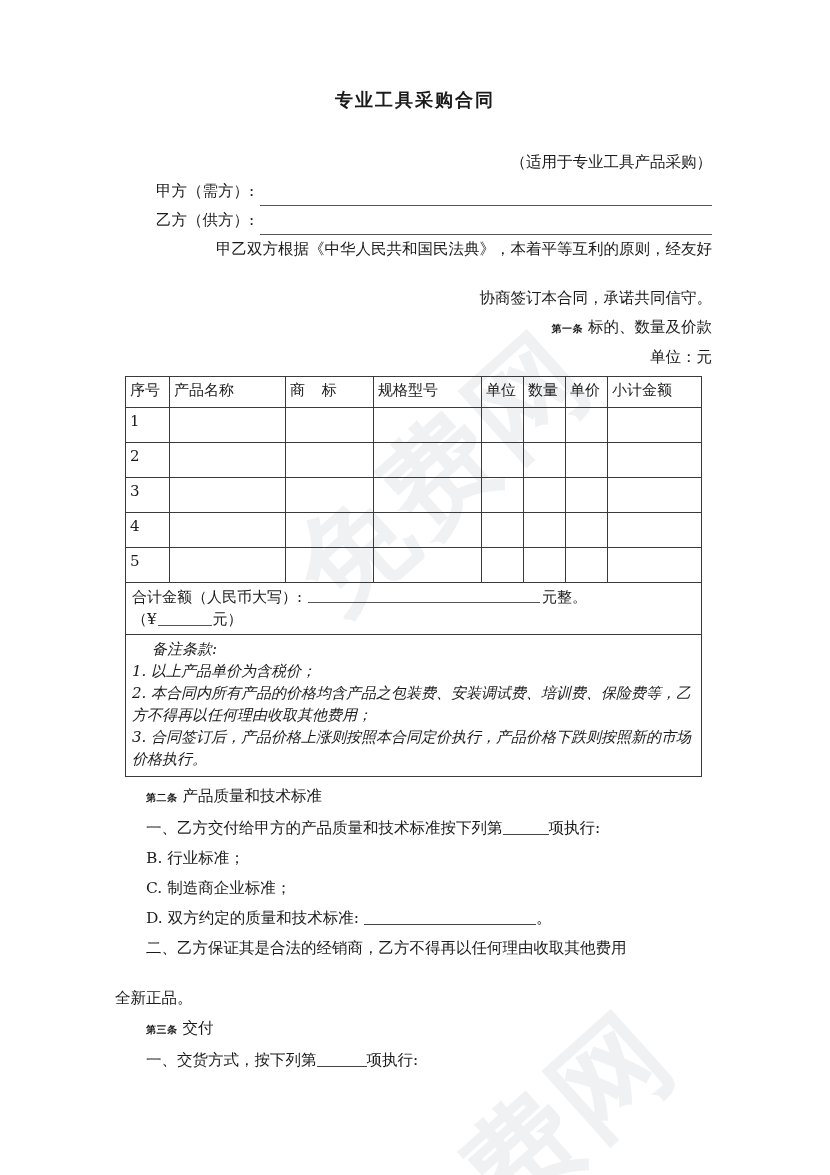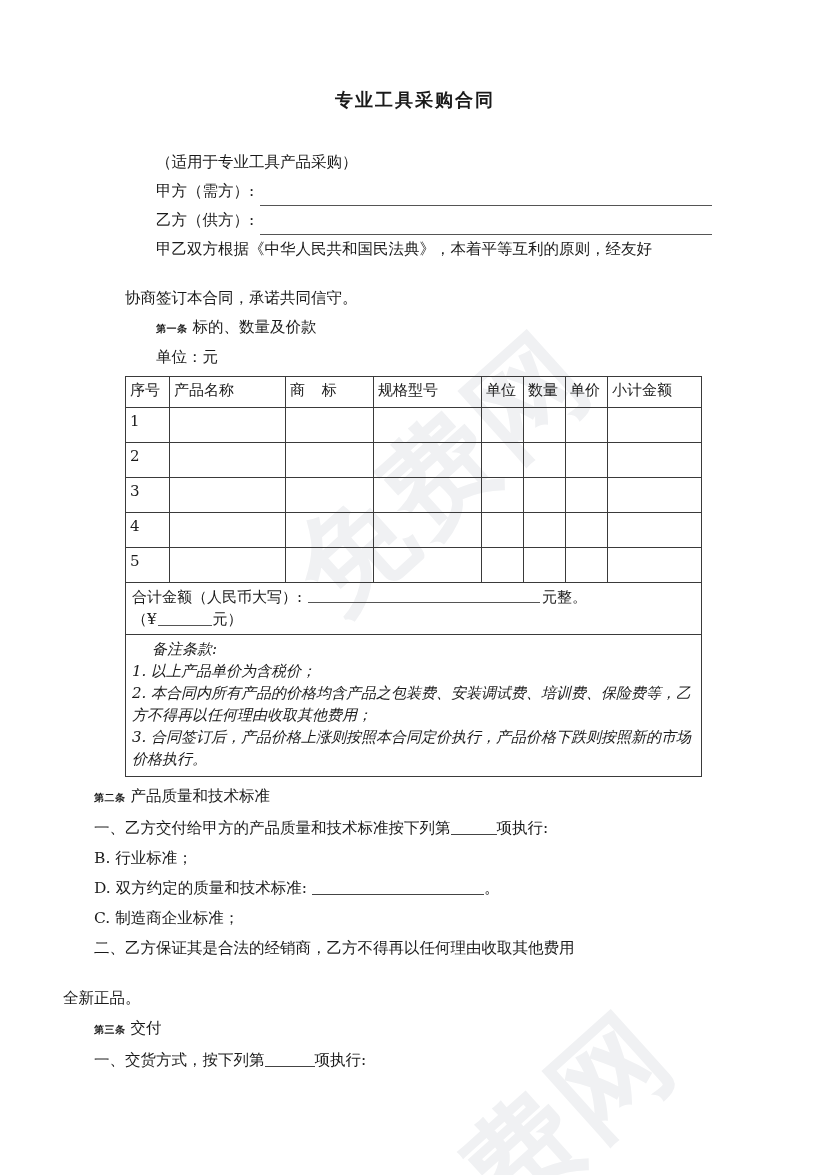--- a/index.html
+++ b/index.html
@@ -59,20 +59,21 @@
     font-family: "DejaVu Serif", "Liberation Serif", serif;
   }
 
   
   .body-block {
     margin-top: 36px;
     padding-left: 125px;
     padding-right: 118px;
     font-size: 15.5px;
     line-height: 29px;
+    text-align: right;
   }
   .p-indent { text-indent: 2em; }
   .p-plain  { text-indent: 0; margin-top: 20px; }
 
   .subtitle { text-indent: 2em; }
 
   
   .party-line {
     display: flex;
     align-items: flex-end;
@@ -169,21 +170,21 @@
   }
   .remark-cell .rm-title { font-style: italic; margin-left: 20px; }
   .remark-cell p {
     margin: 0;
     font-style: italic;
     font-size: 15px;
   }
 
   
   .lower {
-    padding-left: 63px;
+    padding-left: 115px;
     padding-right: 118px;
     font-size: 15.5px;
     line-height: 30px;
     margin-top: 4px;
   }
   .opt-line { text-indent: 2em; }
   .inline-rule {
     display: inline-block;
     border-bottom: 1px solid #444;
     height: 15px;
@@ -331,25 +332,25 @@
 
       <div class="clause-head">
         <span class="clause-no">第二条</span><span class="clause-title">产品质量和技术标准</span>
       </div>
 
       <div class="opt-line">
         <span>一、乙方交付给甲方的产品质量和技术标准按下列第</span><span class="inline-rule ir-short"></span><span>项执行:</span>
       </div>
 
       <div class="opt-line">B. 行业标准；</div>
+      <div class="opt-line">C. 制造商企业标准；</div>
+
       <div class="opt-line">
         <span>D. 双方约定的质量和技术标准:</span> <span class="inline-rule ir-long"></span><span>。</span>
       </div>
-
-      <div class="opt-line">C. 制造商企业标准；</div>
 
       <div class="opt-line">二、乙方保证其是合法的经销商，乙方不得再以任何理由收取其他费用</div>
       <div class="p-plain">全新正品。</div>
 
       <div class="clause-head">
         <span class="clause-no">第三条</span><span class="clause-title">交付</span>
       </div>
 
       <div class="opt-line">
         <span>一、交货方式，按下列第</span><span class="inline-rule ir-mid"></span><span>项执行:</span>

